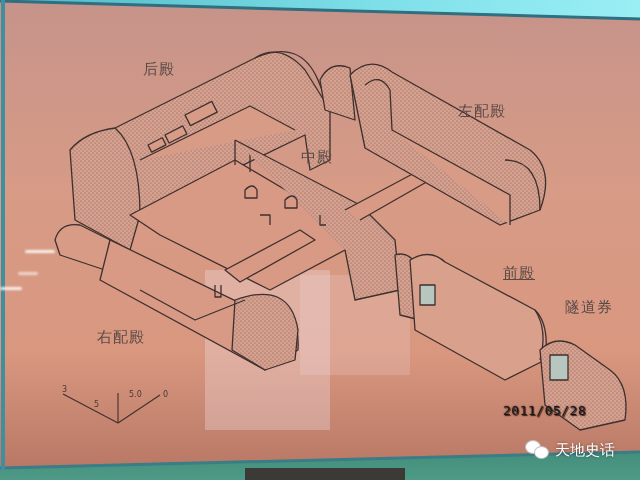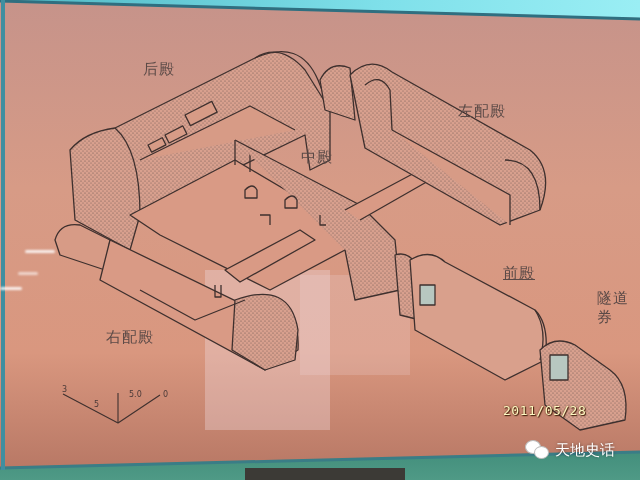--- a/index.html
+++ b/index.html
@@ -12,21 +12,21 @@
            clip-path: polygon(0 0, 640px 18px, 640px 452px, 0 468px); }
   .panel-edge { position: absolute; left: 0; top: 0; width: 640px; height: 480px; pointer-events:none; }
   .floor { position: absolute; left: 0; top: 440px; width: 640px; height: 40px;
            background: linear-gradient(180deg, #3e8a78, #4f9a86); }
   .floor-dark { position: absolute; left: 245px; top: 468px; width: 160px; height: 12px; background: #3c3a36; }
   .glare { position: absolute; background: rgba(255,255,255,0.85); height: 3px; border-radius: 2px; filter: blur(1px); }
   .reflect { position: absolute; background: rgba(240,220,225,0.35); }
   .label { position: absolute; color: #5b4a47; font-size: 15px; letter-spacing: 1px;
            font-family: "DejaVu Serif", serif; }
   svg.diagram { position: absolute; left: 0; top: 0; }
-  .date-stamp { position: absolute; left: 503px; top: 403px; color: #fef9c3; font-size: 13px;
+  .date-stamp { position: absolute; left: 503px; top: 403px; color: #0f172a; font-size: 13px;
                 font-family: "DejaVu Sans Mono", monospace; text-shadow: 0 0 2px #5a3010, 1px 1px 1px #3a1c08; letter-spacing: 0.5px; }
   .watermark { position: absolute; left: 525px; top: 440px; display: flex; align-items: center; gap: 6px; }
   .watermark-text { color: #ffffff; font-size: 15px; text-shadow: 0 0 3px rgba(0,0,0,0.5); }
   .wechat { position: relative; width: 24px; height: 20px; }
   .wechat span { position: absolute; border-radius: 50%; background: #fff; border: 1px solid #bbb; }
   .scale-text { position: absolute; font-size: 8px; color: #4a3a38; }
 </style>
 </head>
 <body>
 
@@ -111,22 +111,22 @@
 </svg>
 
 <div class="glare" style="left:25px;top:250px;width:30px;"></div>
 <div class="glare" style="left:18px;top:272px;width:20px;opacity:0.7"></div>
 <div class="glare" style="left:0px;top:287px;width:22px;"></div>
 
 <div class="label" style="left:143px;top:60px;">后殿</div>
 <div class="label" style="left:458px;top:102px;">左配殿</div>
 <div class="label" style="left:301px;top:148px;">中殿</div>
 <div class="label" style="left:503px;top:264px;text-decoration:underline;">前殿</div>
-<div class="label" style="left:565px;top:289px;margin-left:32px;">隧道券</div>
-<div class="label" style="left:106px;top:328px;">右配殿</div>
+<div class="label" style="left:565px;top:298px;">隧道券</div>
+<div class="label" style="left:97px;top:328px;">右配殿</div>
 
 <span class="scale-text" style="left:62px;top:385px;">3</span>
 <span class="scale-text" style="left:94px;top:400px;">5</span>
 <span class="scale-text" style="left:129px;top:390px;text-align:center;">5.0</span>
 <span class="scale-text" style="left:163px;top:390px;">0</span>
 
 <div class="date-stamp">2011/05/28</div>
 
 <div class="watermark">
   <div class="wechat">

